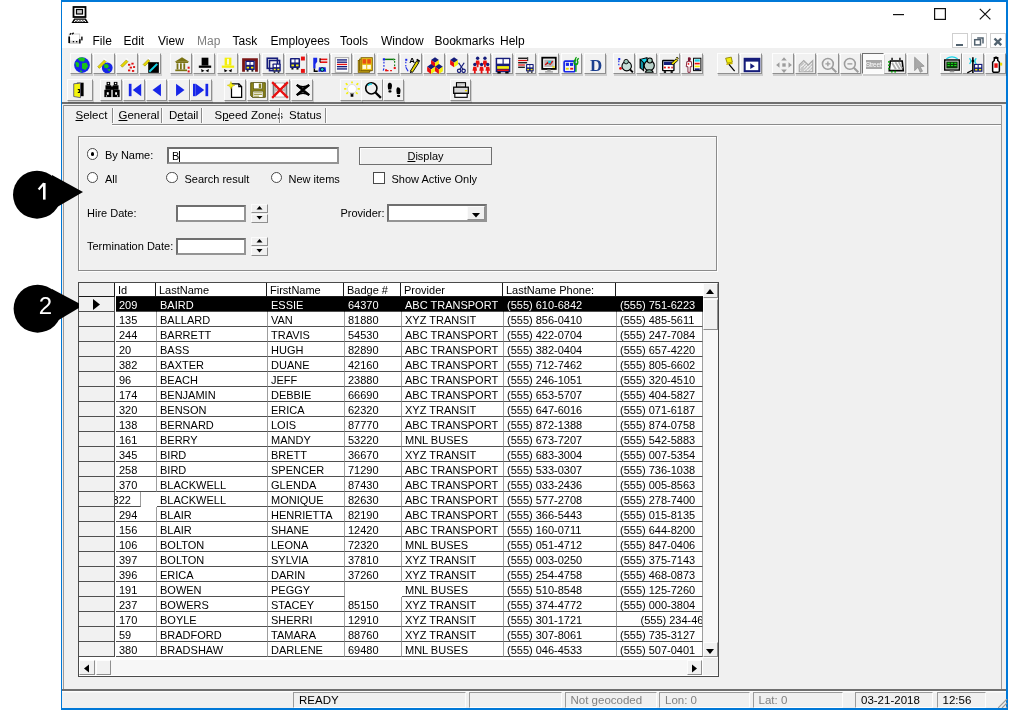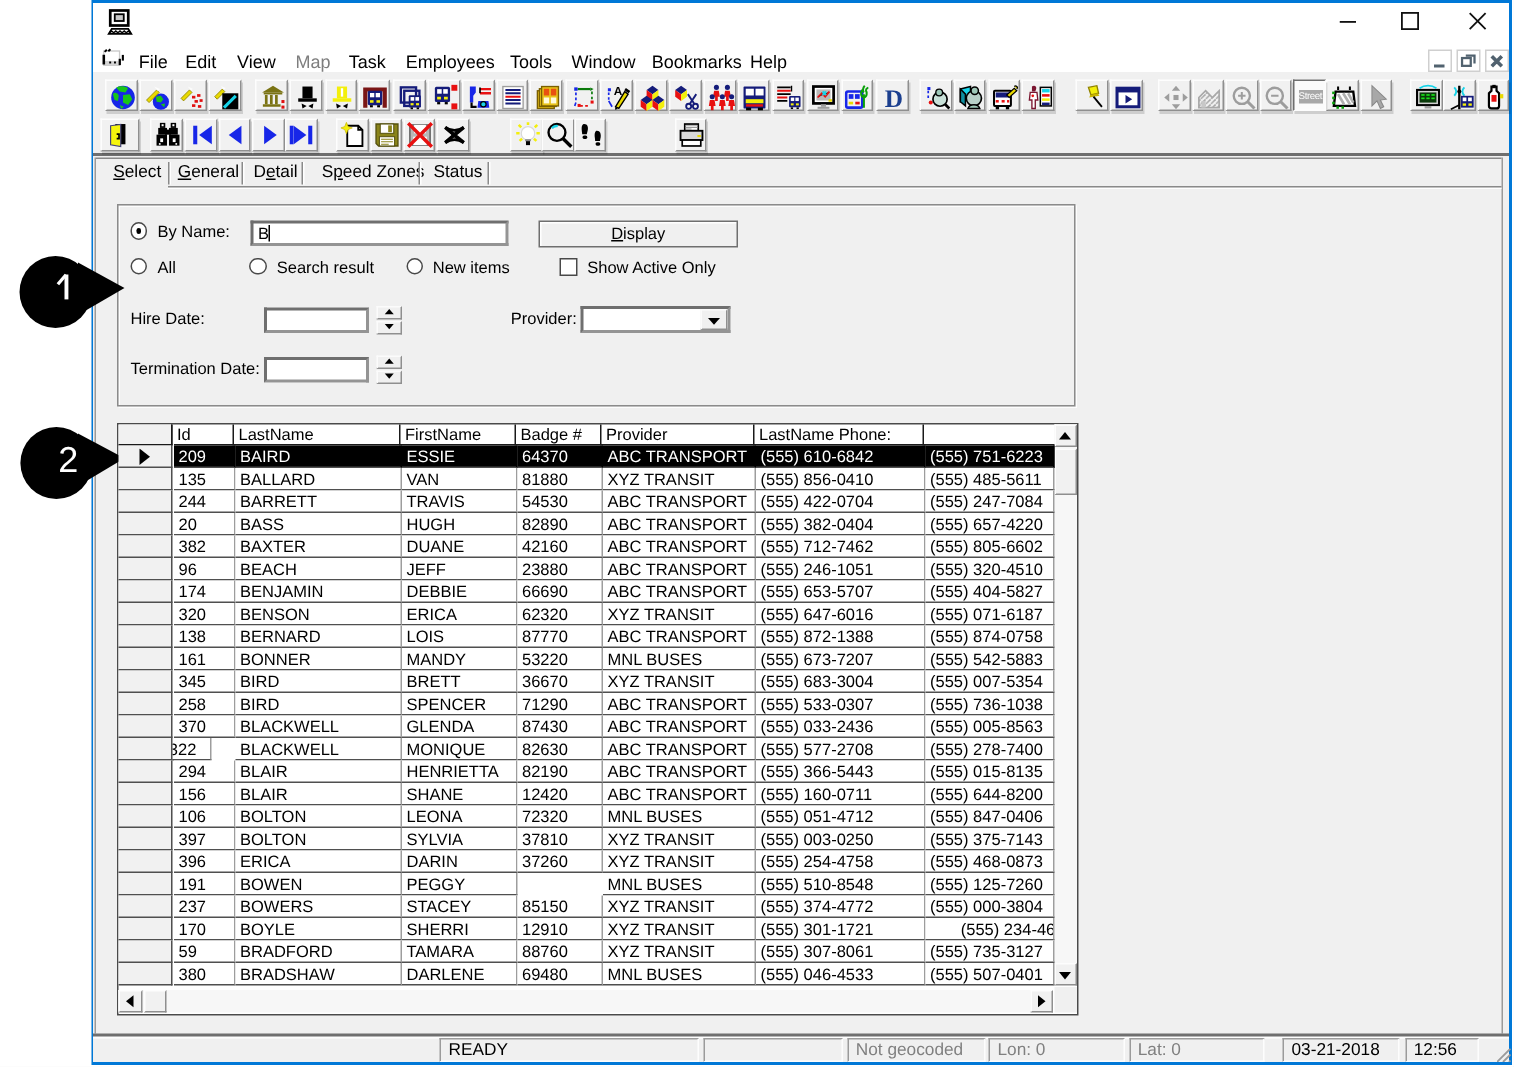--- a/index.html
+++ b/index.html
@@ -791,21 +791,21 @@
 <div class="gsel" style="top:417px;"></div>
 <div class="gcell" style="left:115.5px;top:417px;width:41.0px;">138</div>
 <div class="gcell" style="left:156.5px;top:417px;width:111.0px;">BERNARD</div>
 <div class="gcell" style="left:267.5px;top:417px;width:77.0px;">LOIS</div>
 <div class="gcell" style="left:344.5px;top:417px;width:57.0px;">87770</div>
 <div class="gcell" style="left:401.5px;top:417px;width:102.0px;">ABC TRANSPORT</div>
 <div class="gcell" style="left:503.5px;top:417px;width:113.0px;">(555) 872-1388</div>
 <div class="gcell" style="left:616.5px;top:417px;width:86.0px;">(555) 874-0758</div>
 <div class="gsel" style="top:432px;"></div>
 <div class="gcell" style="left:115.5px;top:432px;width:41.0px;">161</div>
-<div class="gcell" style="left:156.5px;top:432px;width:111.0px;">BONNER</div>
+<div class="gcell" style="left:156.5px;top:432px;width:111.0px;">BERRY</div>
 <div class="gcell" style="left:267.5px;top:432px;width:77.0px;">MANDY</div>
 <div class="gcell" style="left:344.5px;top:432px;width:57.0px;">53220</div>
 <div class="gcell" style="left:401.5px;top:432px;width:102.0px;">MNL BUSES</div>
 <div class="gcell" style="left:503.5px;top:432px;width:113.0px;">(555) 673-7207</div>
 <div class="gcell" style="left:616.5px;top:432px;width:86.0px;">(555) 542-5883</div>
 <div class="gsel" style="top:447px;"></div>
 <div class="gcell" style="left:115.5px;top:447px;width:41.0px;">345</div>
 <div class="gcell" style="left:156.5px;top:447px;width:111.0px;">BIRD</div>
 <div class="gcell" style="left:267.5px;top:447px;width:77.0px;">BRETT</div>
 <div class="gcell" style="left:344.5px;top:447px;width:57.0px;">36670</div>

